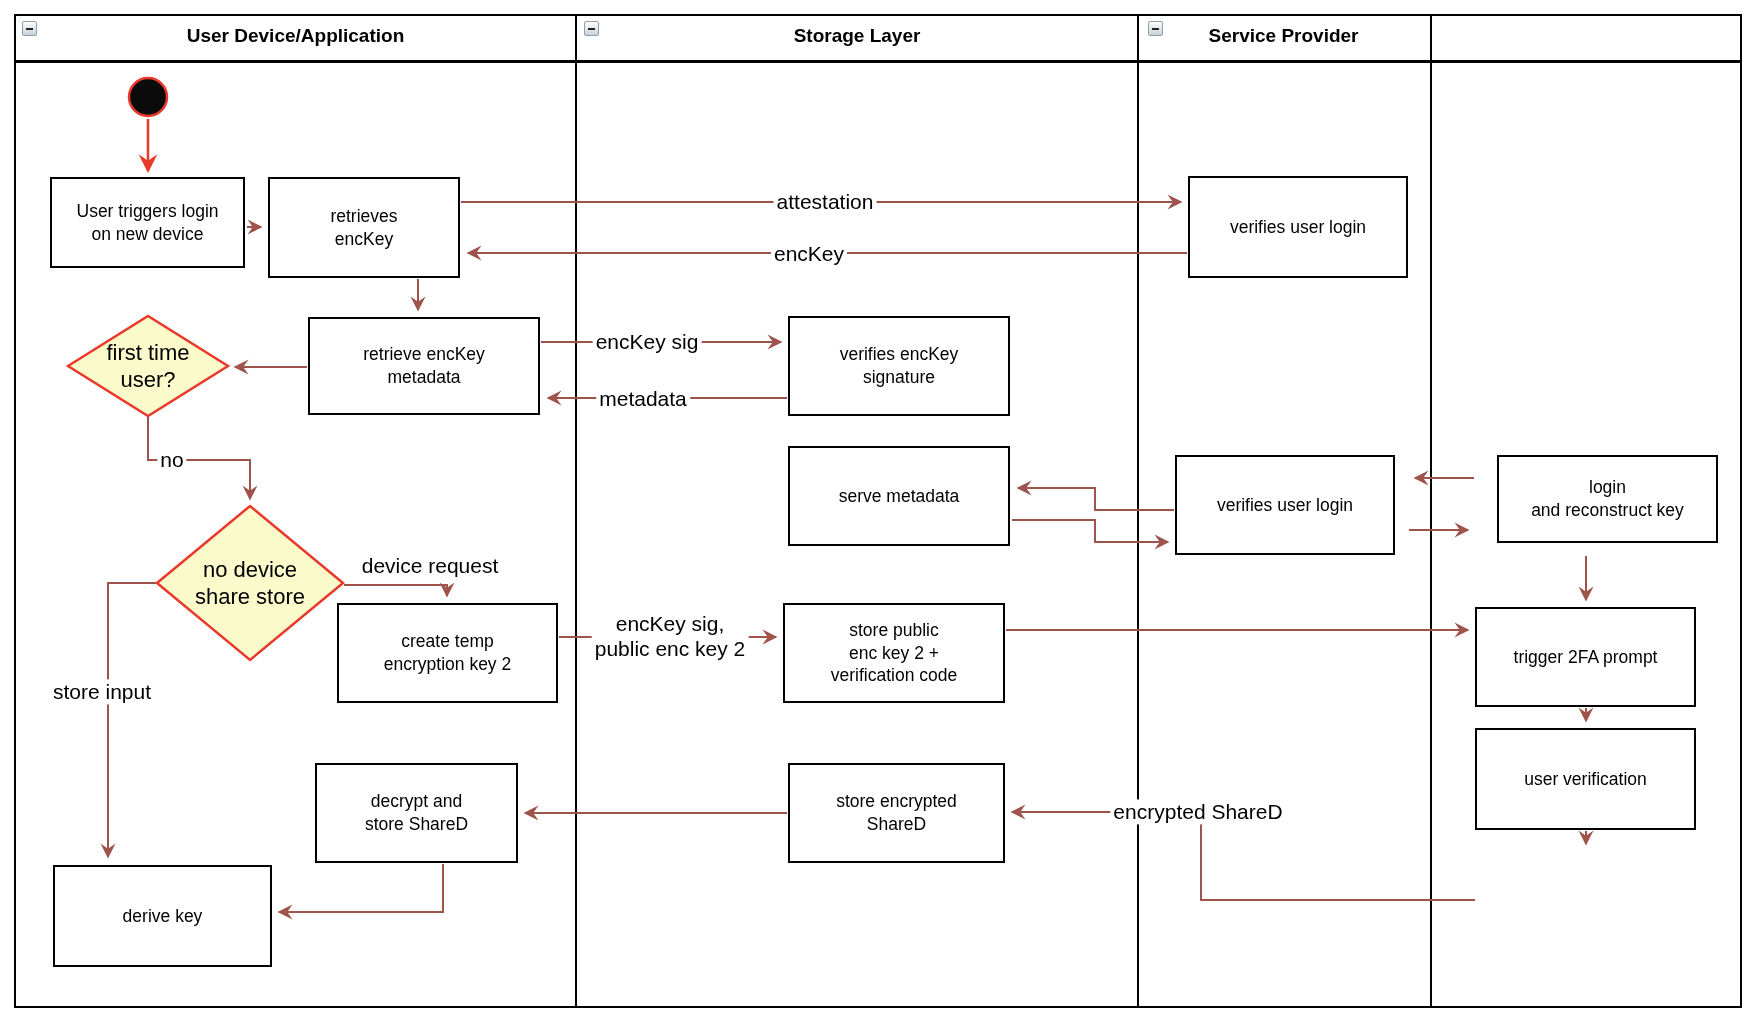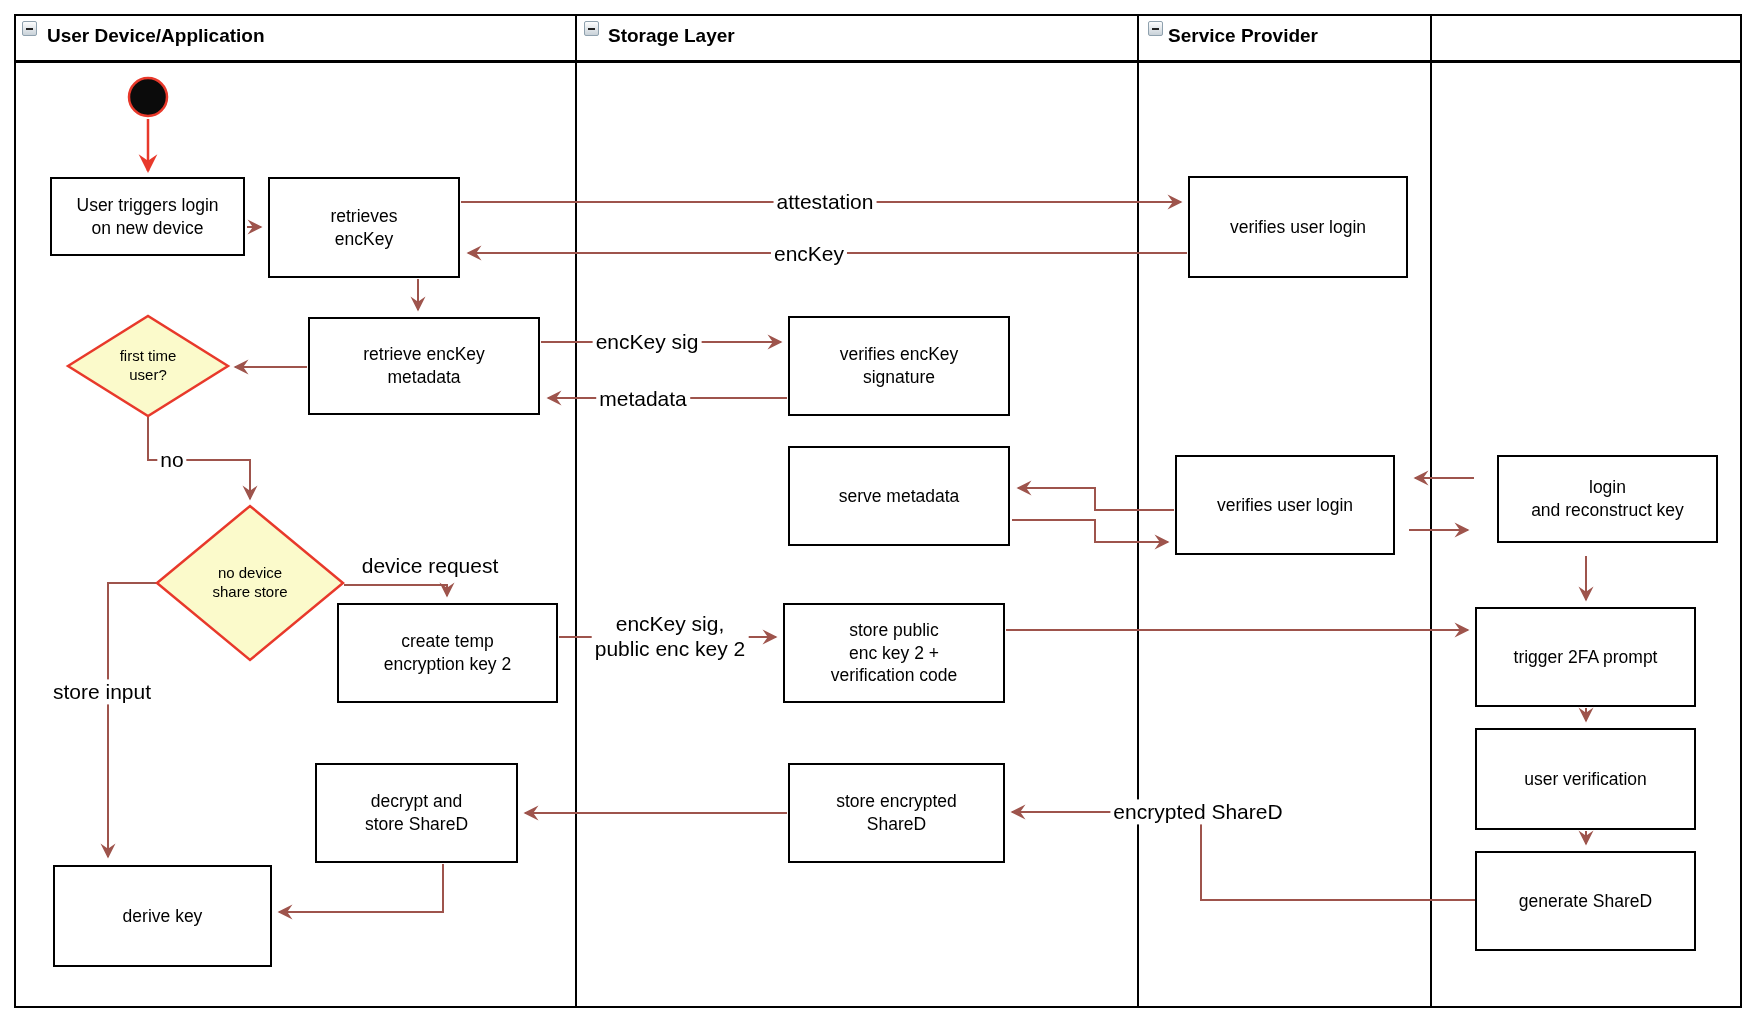--- a/index.html
+++ b/index.html
@@ -4,41 +4,41 @@
 <style>
   html,body{margin:0;padding:0;background:#ffffff;}
   body{font-family:"Liberation Sans","DejaVu Sans",sans-serif;}
   #stage{position:relative;width:1756px;height:1026px;background:#ffffff;overflow:hidden;}
 
   
   #frame{position:absolute;left:14px;top:14px;width:1724px;height:990px;border:2px solid var(--border-black);}
   .vline{position:absolute;top:0;bottom:0;width:0;border-left:2px solid var(--border-black);}
   .hdrsep{position:absolute;left:0;right:0;top:44px;height:0;border-top:3px solid var(--border-black);}
 
-  .lanehdr{position:absolute;top:14px;height:44px;display:flex;align-items:center;justify-content:flex-start;
-           font-weight:bold;font-size:19px;color:#000;padding-left:31px;}
+  .lanehdr{position:absolute;top:14px;height:44px;display:flex;align-items:center;justify-content:center;
+           font-weight:bold;font-size:19px;color:#000;}
   .collapse-btn{width:15px;height:15px;border:1px solid #8fa1ae;border-radius:2px;
            background:linear-gradient(#fdfdfd,#c9d2d9);display:inline-flex;align-items:center;justify-content:center;
            box-sizing:border-box;flex:0 0 auto;}
   .collapse-btn i{display:block;width:7px;height:2px;background:#222;}
   .hdr-icon-abs{position:absolute;left:8px;top:14px;}
 
   
   #wires{position:absolute;left:0;top:0;z-index:3;}
   .edge{fill:none;stroke:var(--connector);stroke-width:2;}
   .edge-red{fill:none;stroke:var(--accent-red);stroke-width:2.5;}
   .diamond{fill:var(--diamond-fill);stroke:var(--accent-red);stroke-width:2.5;}
   .startdot{fill:#0b0b0b;stroke:var(--accent-red);stroke-width:2.5;}
 
   
   .node{position:absolute;z-index:4;background:#ffffff;border:2px solid var(--border-black);
         display:flex;align-items:center;justify-content:center;text-align:center;
         font-size:17.5px;color:#000;white-space:pre-line;line-height:1.3;box-sizing:border-box;}
   .dtext{position:absolute;z-index:4;display:flex;align-items:center;justify-content:center;text-align:center;
-        font-size:15px;color:#000;white-space:pre-line;line-height:1.25;}
+        font-size:22px;color:#000;white-space:pre-line;line-height:1.25;}
 
   
   .elabel{position:absolute;z-index:5;transform:translate(-50%,-50%);background:#ffffff;
         padding:0 3px;font-size:21px;color:#000;white-space:pre-line;text-align:center;line-height:1.2;}
 </style>
 </head>
 <body>
 
 <div id="stage">
 
@@ -104,21 +104,21 @@
     <polyline class="edge" points="1586,708 1586,721" marker-end="url(#ah)"></polyline>
     <polyline class="edge" points="1586,831 1586,844" marker-end="url(#ah)"></polyline>
     <polyline class="edge" points="1475,900 1201,900 1201,812 1012,812" marker-end="url(#ah)"></polyline>
     <polyline class="edge" points="787,813 525,813" marker-end="url(#ah)"></polyline>
     <polyline class="edge" points="443,864 443,912 279,912" marker-end="url(#ah)"></polyline>
 
     <polygon class="diamond" points="68,366 148,316 228,366 148,416"></polygon>
     <polygon class="diamond" points="157,583 250,506 343,583 250,660"></polygon>
   </svg>
 
-  <div class="node" style="left:50px;top:177px;width:195px;height:79px">User triggers login
+  <div class="node" style="left:50px;top:177px;width:195px;height:91px">User triggers login
 on new device</div>
   <div class="node" style="left:268px;top:177px;width:192px;height:101px">retrieves
 encKey</div>
   <div class="node" style="left:1188px;top:176px;width:220px;height:102px">verifies user login</div>
   <div class="node" style="left:308px;top:317px;width:232px;height:98px">retrieve encKey
 metadata</div>
   <div class="node" style="left:788px;top:316px;width:222px;height:100px">verifies encKey
 signature</div>
   <div class="node" style="left:788px;top:446px;width:222px;height:100px">serve metadata</div>
   <div class="node" style="left:1175px;top:455px;width:220px;height:100px">verifies user login</div>
@@ -128,21 +128,20 @@
 encryption key 2</div>
   <div class="node" style="left:783px;top:603px;width:222px;height:100px">store public
 enc key 2 +
 verification code</div>
   <div class="node" style="left:1475px;top:607px;width:221px;height:100px">trigger 2FA prompt</div>
   <div class="node" style="left:315px;top:763px;width:203px;height:100px">decrypt and
 store ShareD</div>
   <div class="node" style="left:788px;top:763px;width:217px;height:100px">store encrypted
 ShareD</div>
   <div class="node" style="left:1475px;top:728px;width:221px;height:102px">user verification</div>
-  <div class="node" style="left:1475px;top:851px;width:221px;height:100px">generate ShareD</div>
   <div class="node" style="left:53px;top:865px;width:219px;height:102px">derive key</div>
 
   <div class="dtext" style="left:68px;top:326px;width:160px;height:80px">first time
 user?</div>
   <div class="dtext" style="left:157px;top:543px;width:186px;height:80px">no device
 share store</div>
 
   <div class="elabel" style="left:825px;top:202px">attestation</div>
   <div class="elabel" style="left:809px;top:254px">encKey</div>
   <div class="elabel" style="left:647px;top:342px">encKey sig</div>

